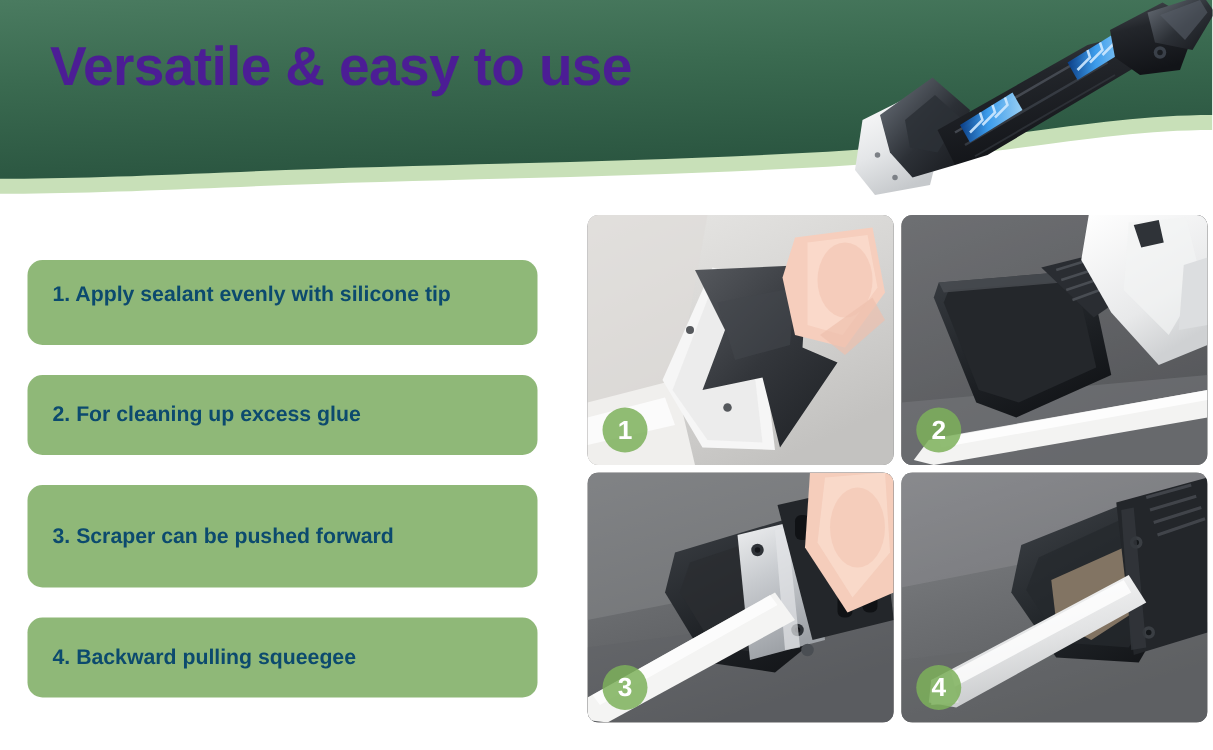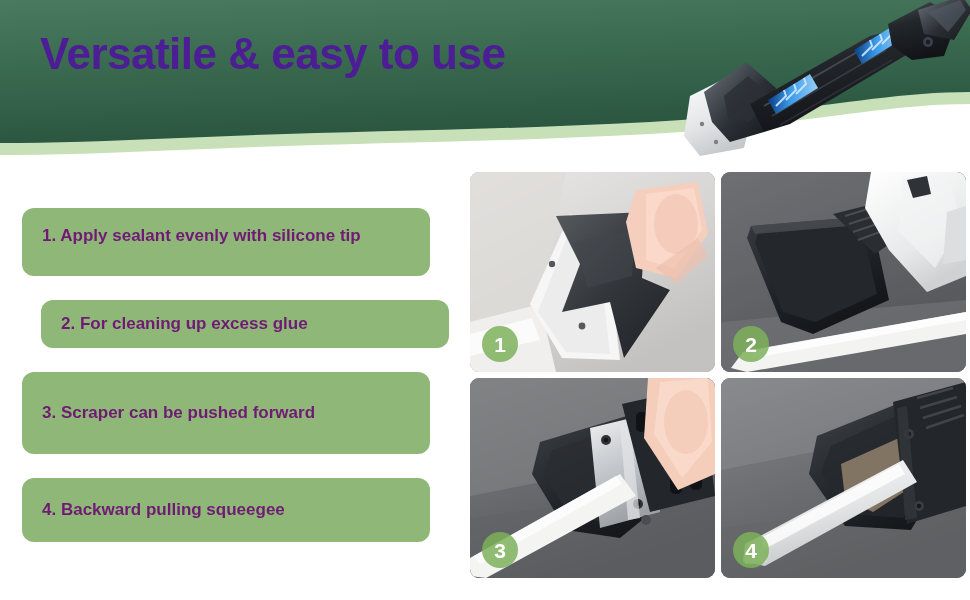--- a/index.html
+++ b/index.html
@@ -32,27 +32,27 @@
   
   .product-tool {
     position:absolute; left:672px; top:-4px;
     width:300px; height:168px; z-index:8;
   }
 
   
   .features { position:absolute; left:22px; top:208px; width:408px; }
   .feature-bar {
     width:408px; background:#8FB878; border-radius:12px;
-    color:#701a75; font-size:17px; font-weight:bold;
+    color:#0c4a6e; font-size:17px; font-weight:bold;
     line-height:1.38; padding:14px 20px;
     display:flex; align-items:center;
     margin-bottom:24px;
   }
   .fb-1 { height:68px; align-items:flex-start; padding-top:16px; }
-  .fb-2 { height:48px;margin-left:19px; }
+  .fb-2 { height:64px; }
   .fb-3 { height:82px; }
   .fb-4 { height:64px; margin-bottom:16px; }
 
   
   .grid {
     position:absolute; left:470px; top:172px;
     width:496px; height:415px;
     display:grid;
     grid-template-columns:245px 245px;
     grid-template-rows:200px 200px;

